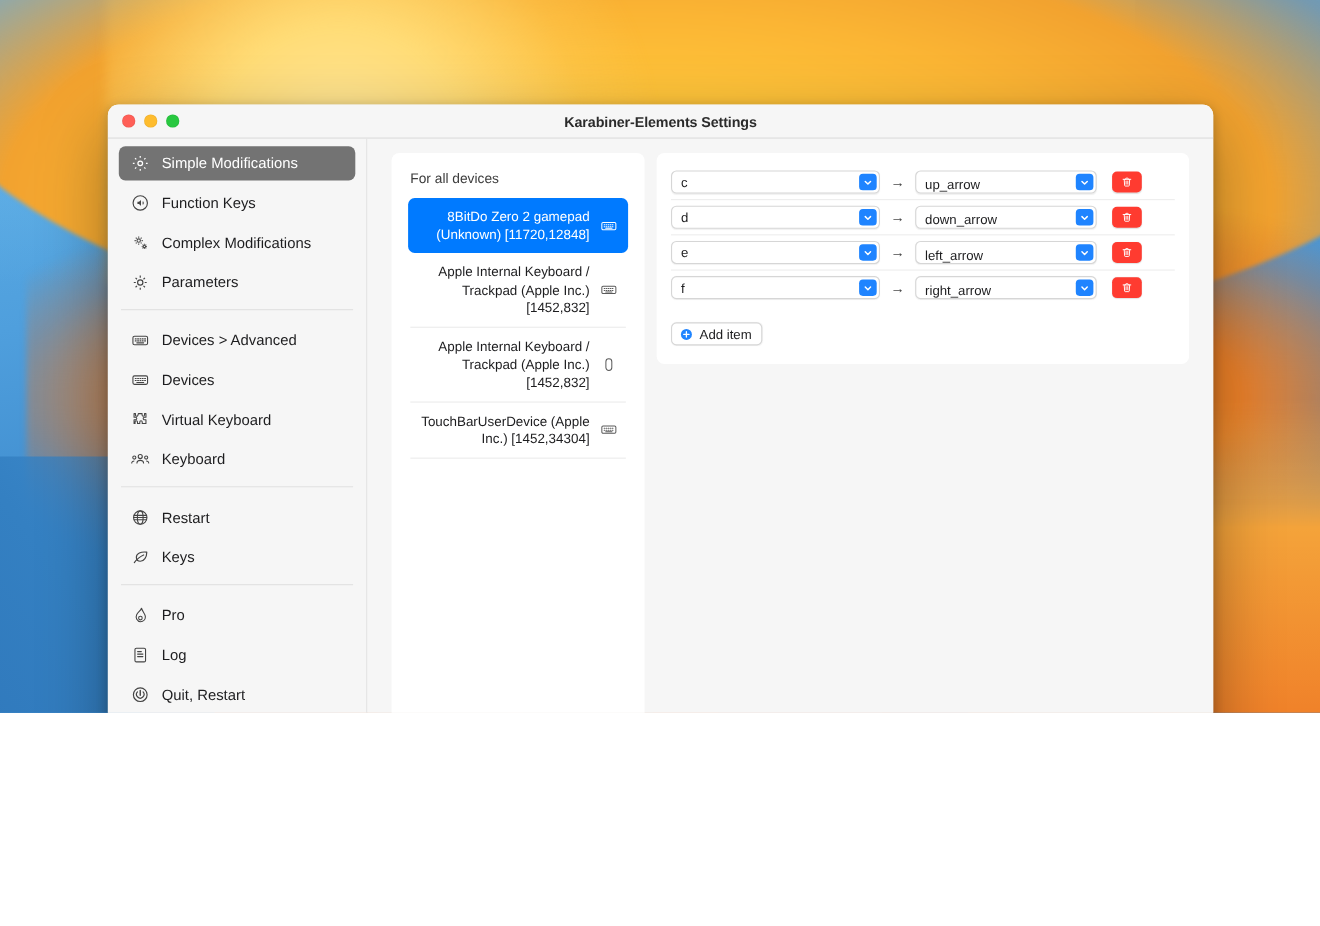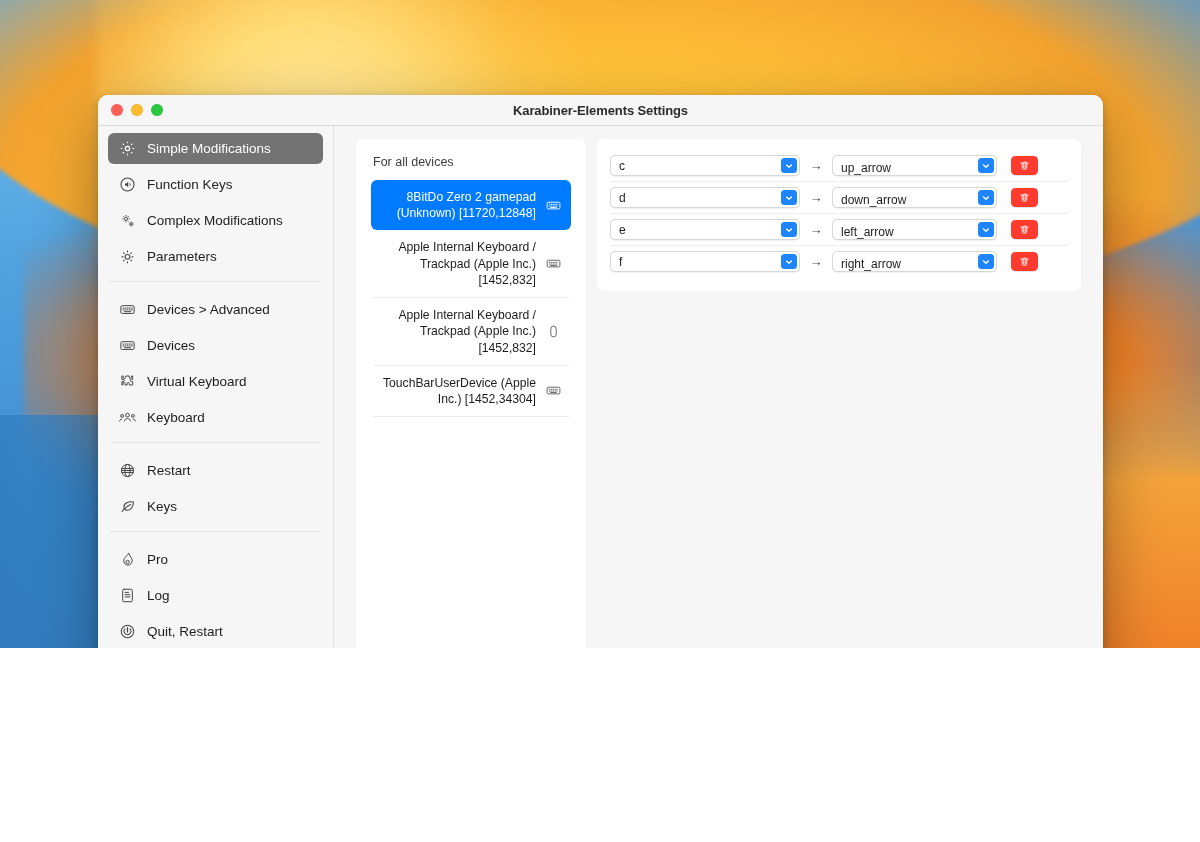--- a/index.html
+++ b/index.html
@@ -629,18 +629,29 @@
                 <svg viewBox="0 0 24 24" fill="none" stroke="#ffffff" stroke-width="1.9" stroke-linecap="round">
                   <path d="M4.4 6.6h15.2"></path>
                   <path d="M9.4 6.6V5.1c0-.4.3-.8.8-.8h3.6c.5 0 .8.4.8.8v1.5"></path>
                   <path d="M6.6 6.6l.8 12.1c.04.7.6 1.2 1.3 1.2h6.6c.7 0 1.26-.5 1.3-1.2l.8-12.1"></path>
                   <path d="M10.3 10v6.2M13.7 10v6.2"></path>
                 </svg>
               </span>
             </button>
           </div>
 
+          <div id="add-row">
+            <button id="add-item-btn">
+              <span>
+                <svg viewBox="0 0 24 24">
+                  <circle cx="12" cy="12" r="10" fill="#1f84ff"></circle>
+                  <path d="M12 7.2v9.6M7.2 12h9.6" stroke="#ffffff" stroke-width="2.4" stroke-linecap="round"></path>
+                </svg>
+              </span>
+              <span>Add item</span>
+            </button>
+          </div>
 
         </section>
       </main>
     </div>
   </div>
 </div>
 
 </body></html>

